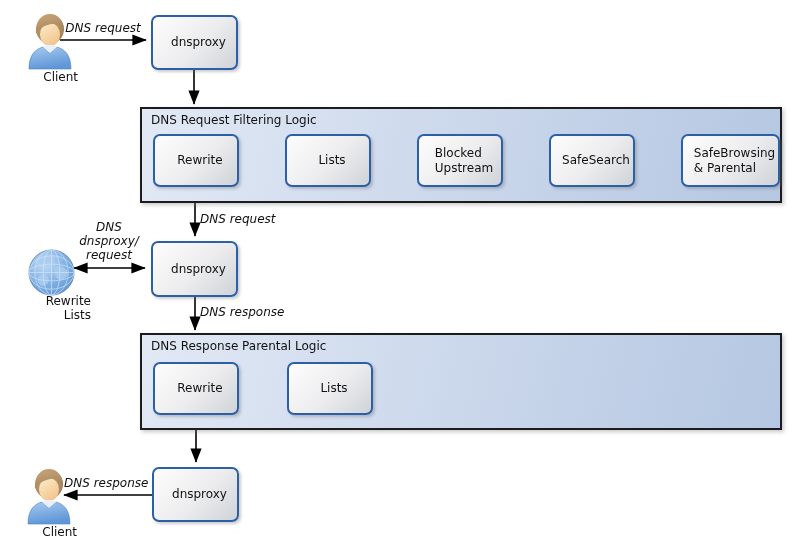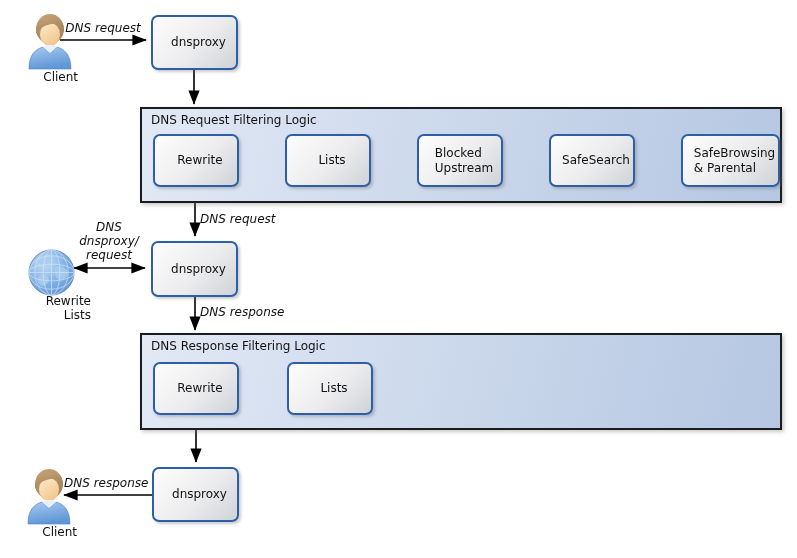--- a/index.html
+++ b/index.html
@@ -141,21 +141,21 @@
     <span class="lline">request</span>
   </div>
 
   <div class="node" style="left:151px;top:241px;width:87px;height:56px">
     <span>dnsproxy</span>
   </div>
 
   <div class="edge-label" style="left:200px;top:305px">DNS response</div>
 
   <div class="group" style="left:140px;top:333px;width:642px;height:97px">
-    <div class="group-title">DNS Response Filtering Logic</div>
+    <div class="group-title">DNS Response Parental Logic</div>
   </div>
   <div class="node" style="left:153px;top:362px;width:86px;height:53px">
     <span>Rewrite</span>
   </div>
   <div class="node" style="left:287px;top:362px;width:86px;height:53px">
     <span>Lists</span>
   </div>
 
   <div class="node" style="left:152px;top:467px;width:87px;height:55px">
     <span>dnsproxy</span>

